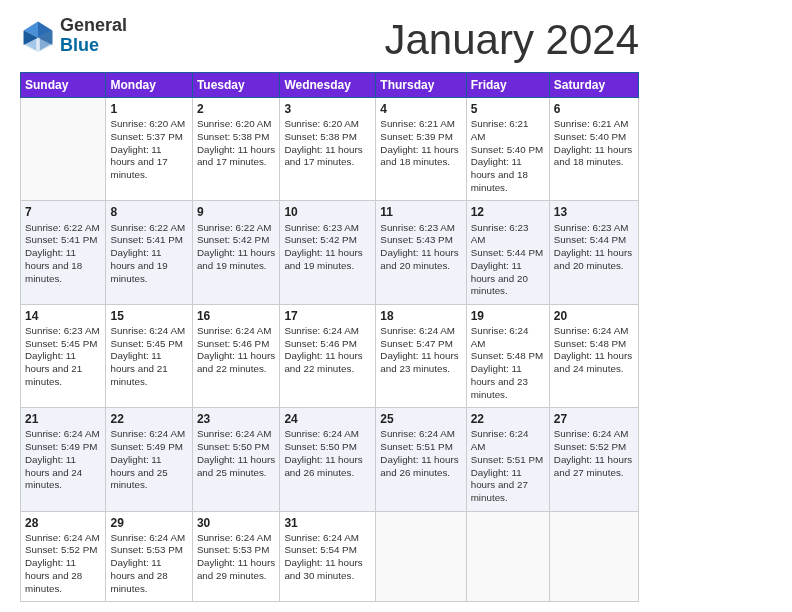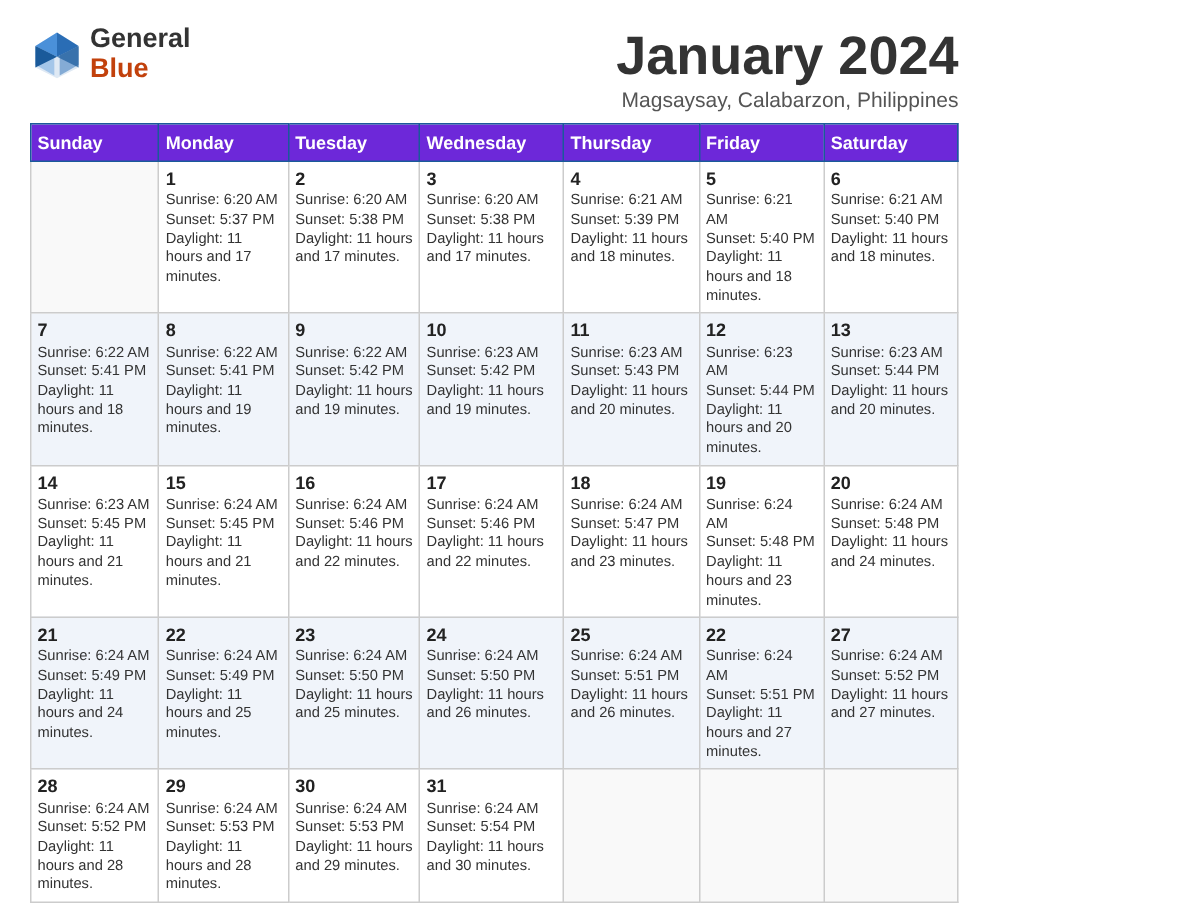--- a/index.html
+++ b/index.html
@@ -34,33 +34,33 @@
       line-height: 1.1;
     }
     .logo-general {
       font-size: 18px;
       font-weight: bold;
       color: #333;
     }
     .logo-blue {
       font-size: 18px;
       font-weight: bold;
-      color: #c2410c;
+      color: #0369a1;
     }
     .logo-icon {
       width: 36px;
       height: 36px;
     }
     .title-section {
       text-align: right;
     }
     .month-title {
-      font-size: 36px;
-      color: #333;
-      font-weight: bold;
+      font-size: 42px;
+      color: #333;
+      font-weight: normal;
     }
     .location-title {
       font-size: 14px;
       color: #555;
     }
     .calendar {
       flex: 1;
       border-collapse: collapse;
       width: 100%;
       font-size: 10.5px;
@@ -117,21 +117,20 @@
         <polygon points="4,14 20,22 4,30" fill="#1a5a9a"></polygon>
         <polygon points="36,14 20,22 36,30" fill="#1a5a9a" opacity="0.7"></polygon>
       </svg>
       <div class="logo-text">
         <span class="logo-general">General</span>
         <span class="logo-blue">Blue</span>
       </div>
     </div>
     <div class="title-section">
       <div class="month-title">January 2024</div>
-      <div class="location-title">Magsaysay, Calabarzon, Philippines</div>
     </div>
   </div>
 
   <table class="calendar">
     <thead>
       <tr>
         <th>Sunday</th>
         <th>Monday</th>
         <th>Tuesday</th>
         <th>Wednesday</th>

